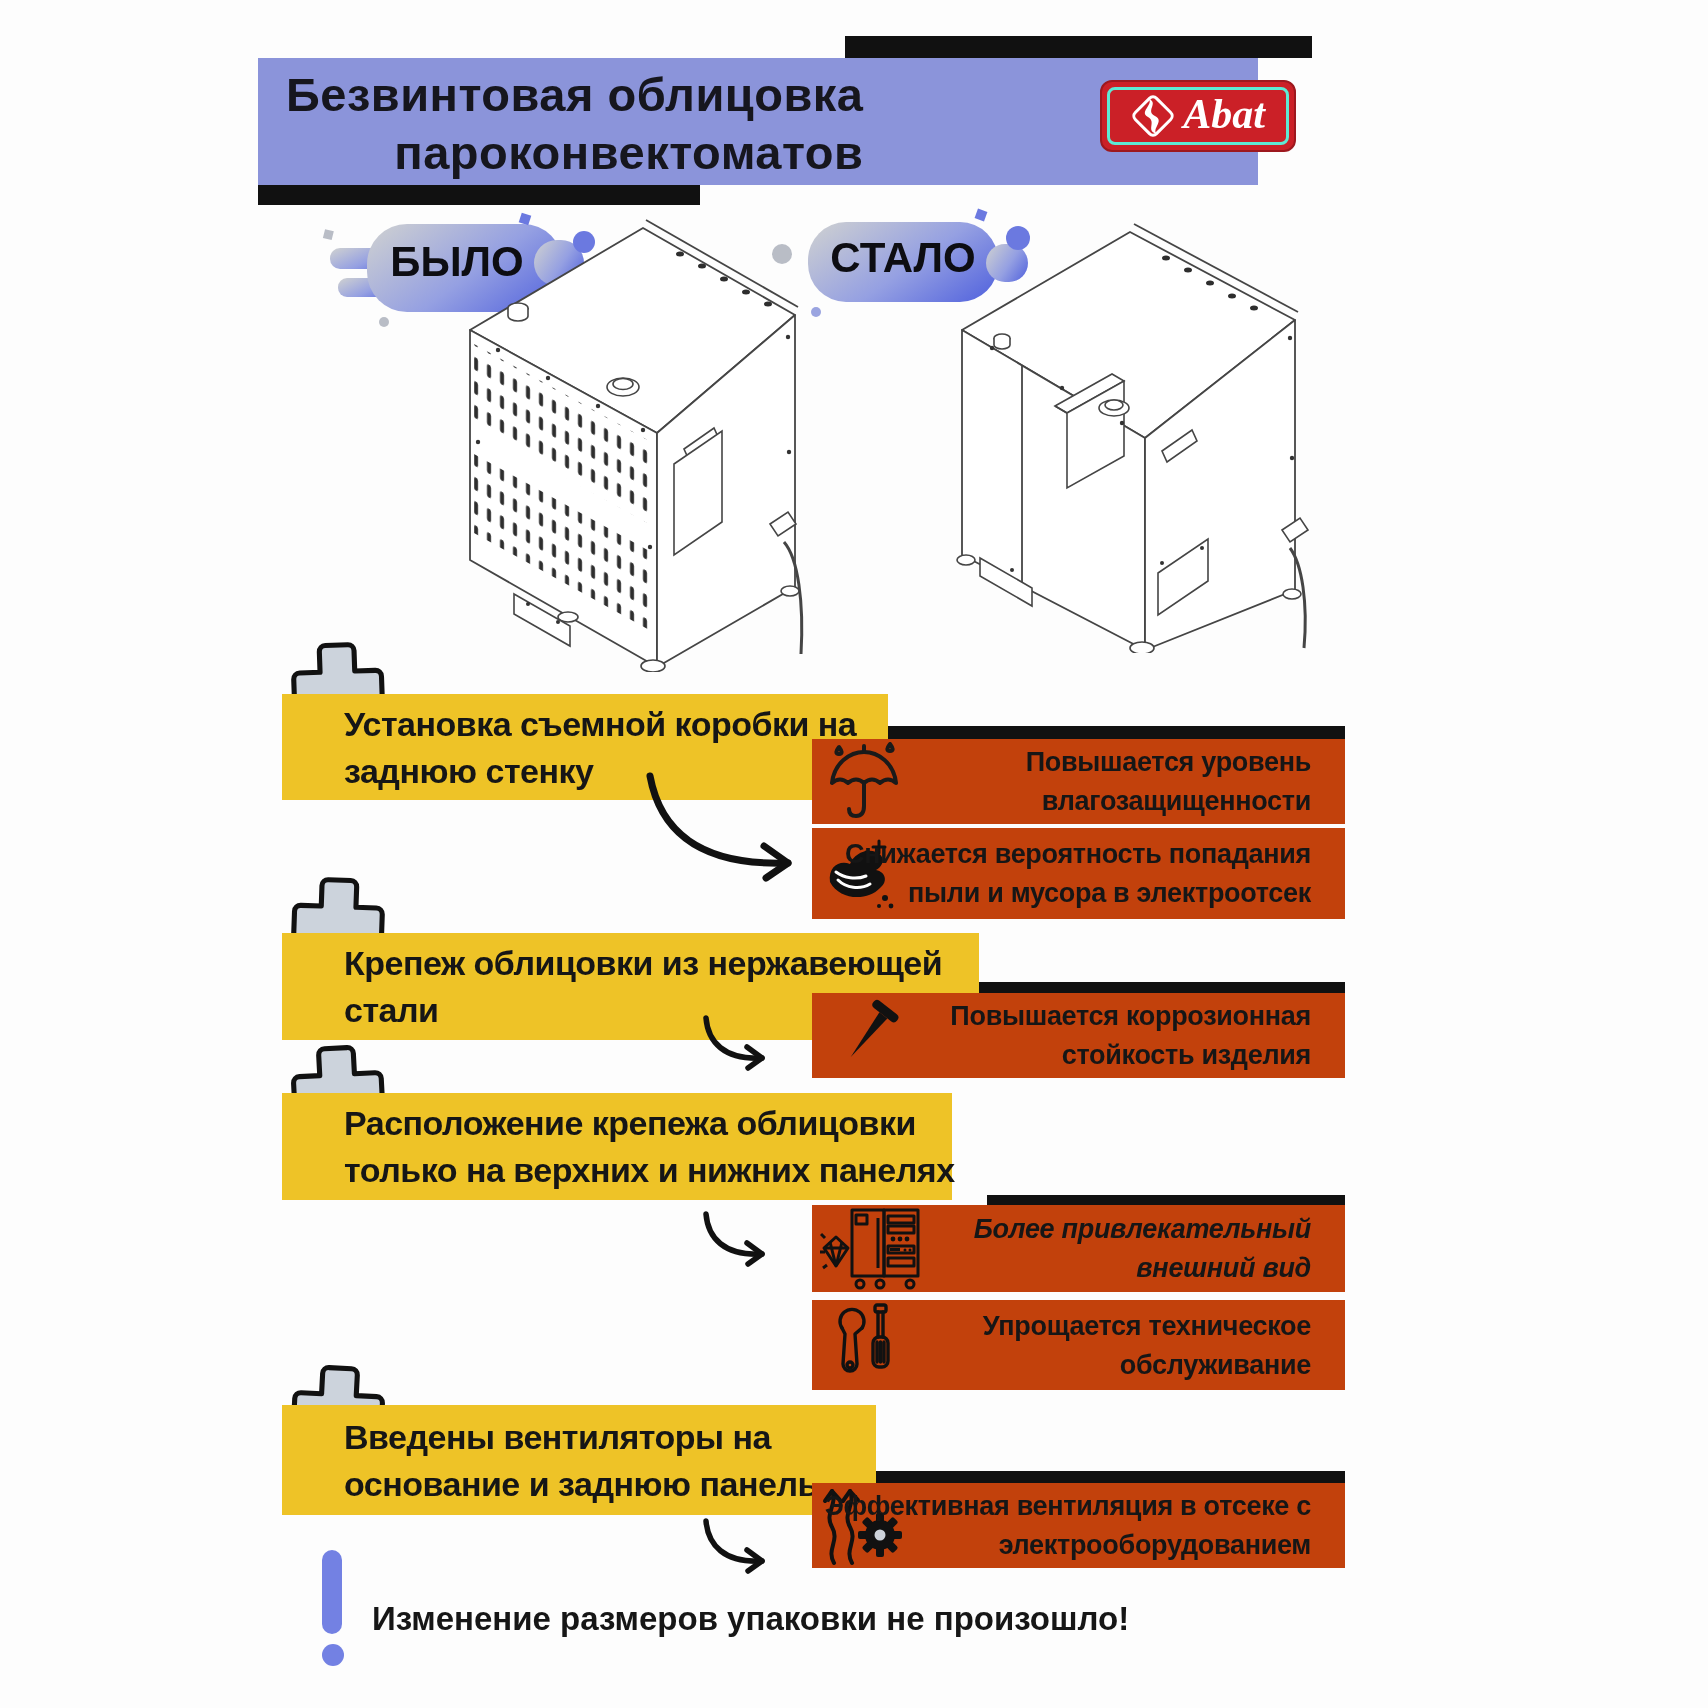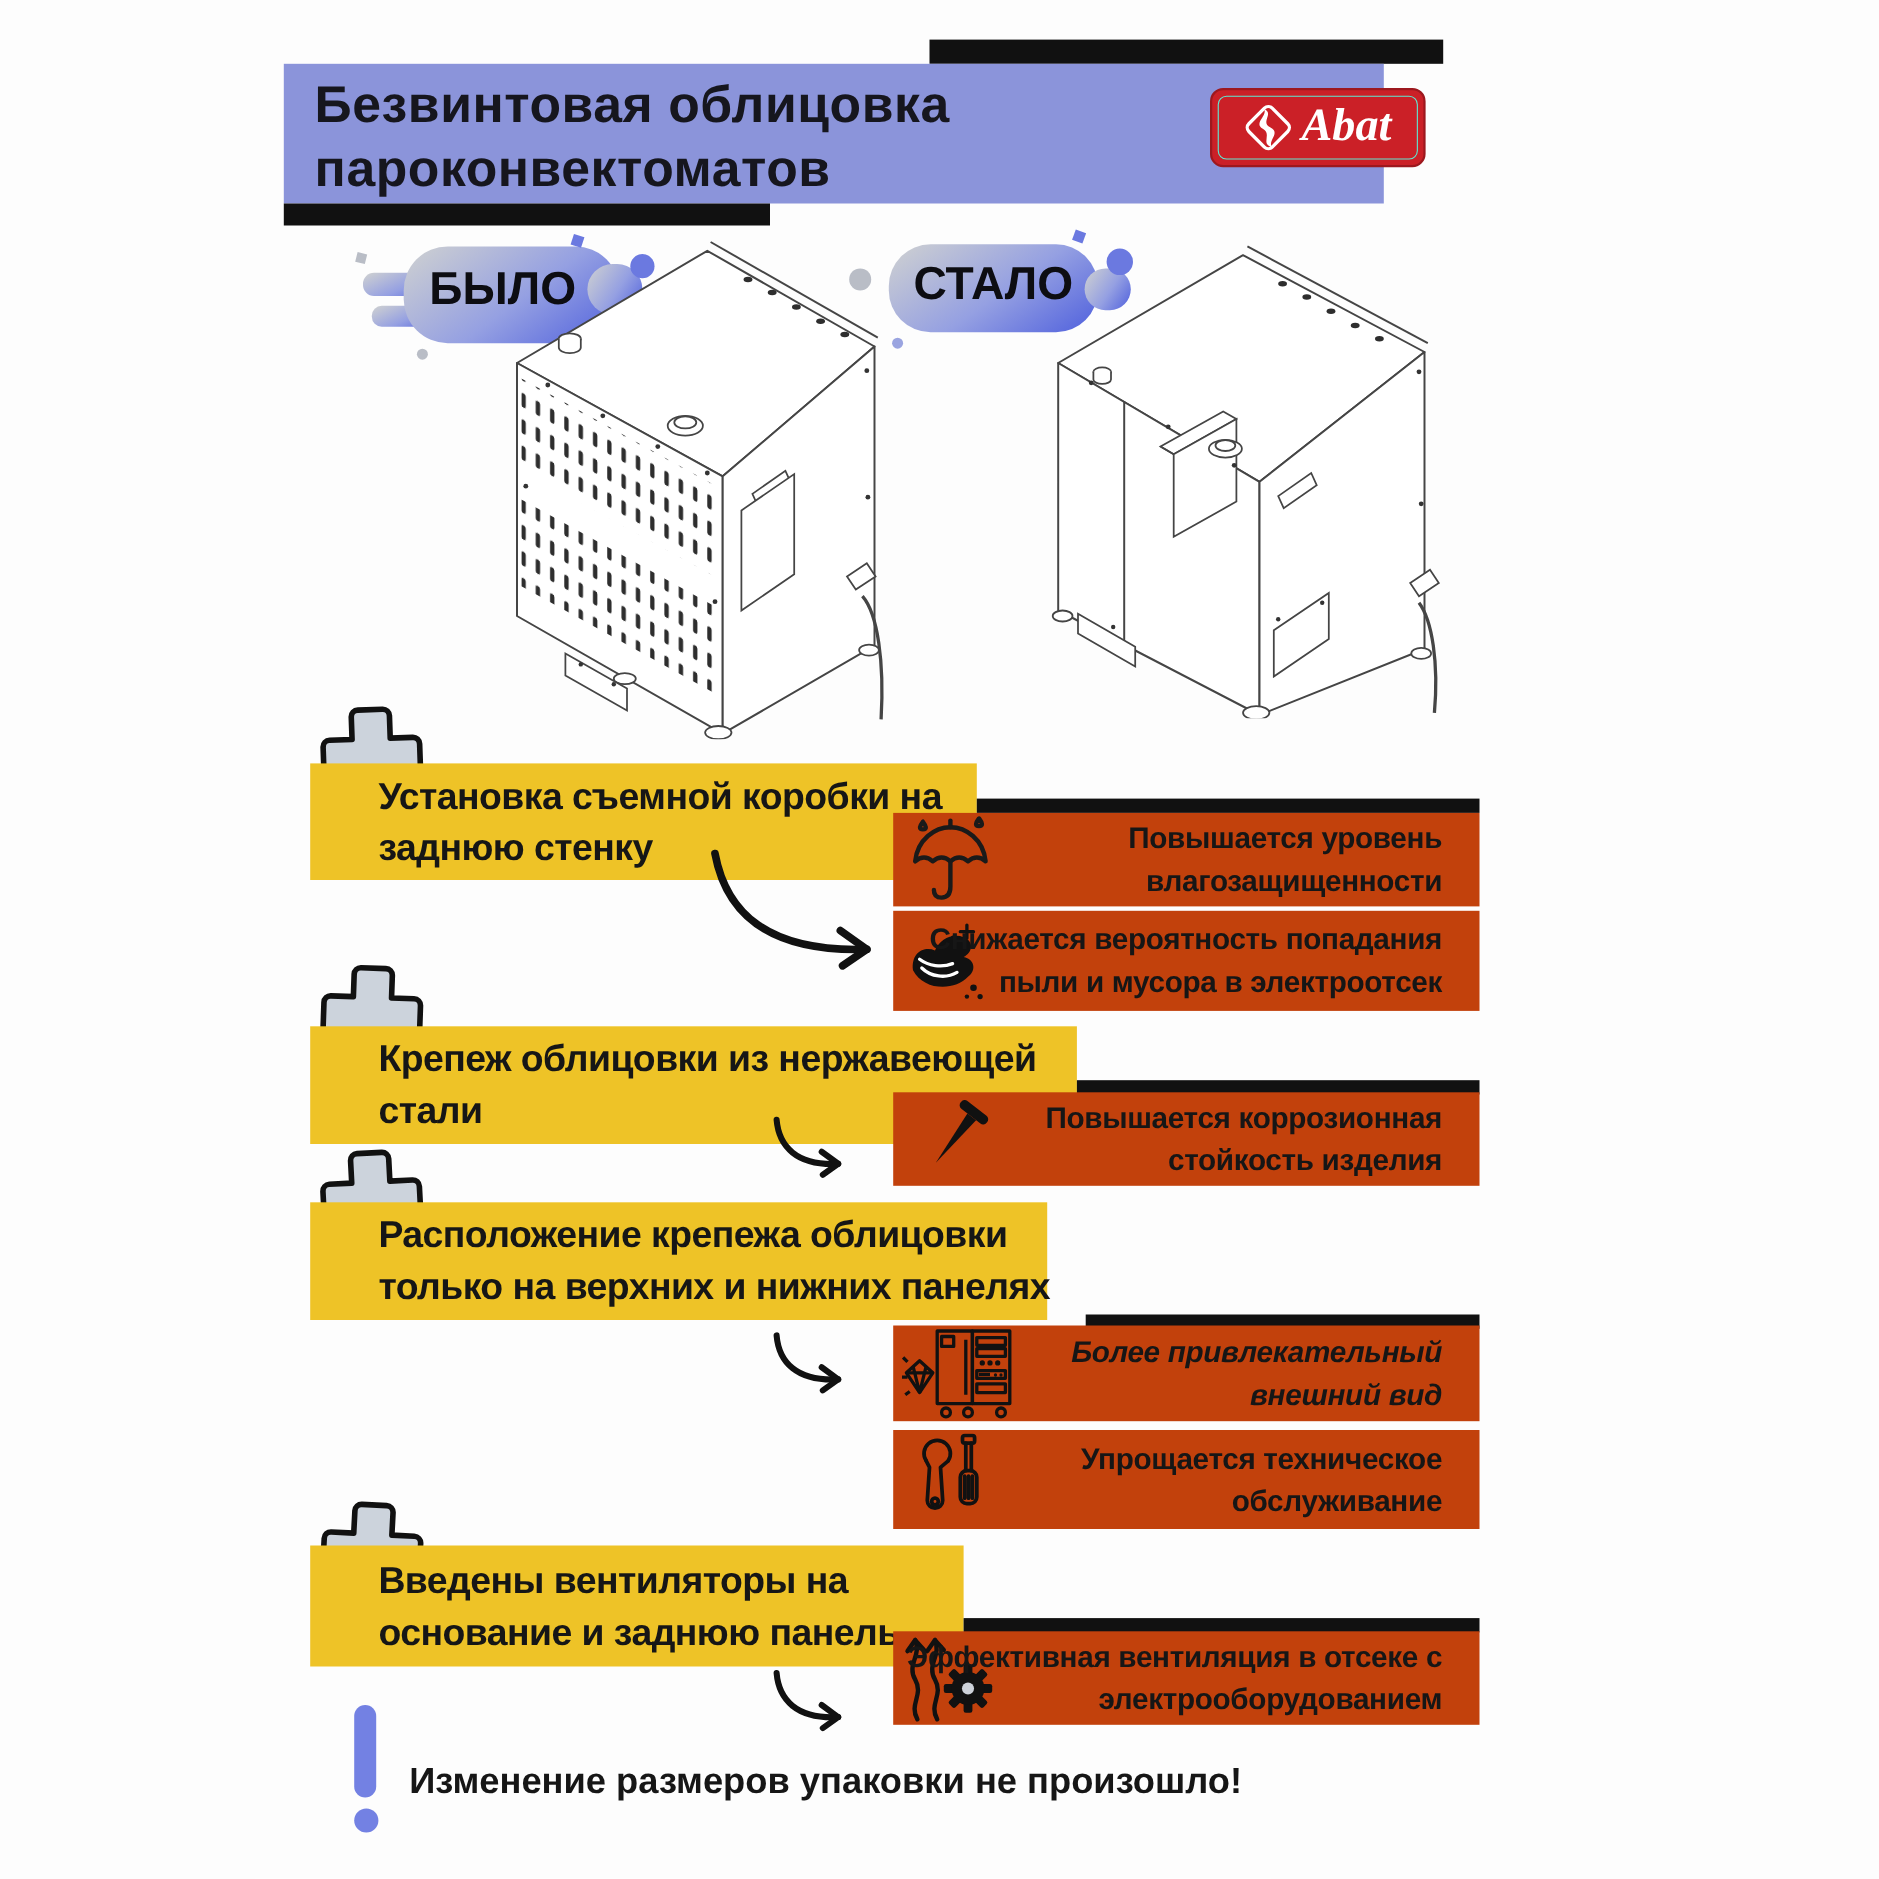--- a/index.html
+++ b/index.html
@@ -5,25 +5,25 @@
   html,body{margin:0;padding:0;background:#ffffff;}
   .canvas{position:relative;width:1708px;height:1708px;background:#fdfdfd;overflow:hidden;
           font-family:"Liberation Sans", sans-serif;}
   .abs{position:absolute;}
 
   
   .bar{position:absolute;background:#111111;}
   .bar-top{left:845px;top:36px;width:467px;height:22px;}
   .title-box{position:absolute;left:258px;top:58px;width:1000px;height:127px;background:#8b94da;}
   .title-text{position:absolute;left:286px;top:66px;color:#16161e;font-weight:bold;
-              font-size:47px;line-height:58px;letter-spacing:0.5px;}
+              font-size:47px;line-height:58px;letter-spacing:0.5px;text-align:right;}
   .bar-under{left:258px;top:185px;width:442px;height:20px;}
   .logo{position:absolute;left:1100px;top:80px;width:196px;height:72px;background:#cb2027;
         border-radius:12px;box-sizing:border-box;padding:5px;border:2px solid #9d181e;}
-  .logo-inner{width:100%;height:100%;border:1px solid #5eead4;border-radius:8px;box-sizing:border-box;
+  .logo-inner{width:100%;height:100%;border:3px solid #5eead4;border-radius:8px;box-sizing:border-box;
               display:flex;align-items:center;justify-content:center;gap:8px;}
   .logo-text{color:#ffffff;font-size:42px;font-weight:bold;font-style:italic;
              font-family:"Liberation Serif", serif;line-height:1;padding-bottom:4px;}
 
   
   .blob-label{position:absolute;font-size:42px;font-weight:bold;color:#0d0d12;text-align:center;}
   .lbl-before{left:362px;top:238px;width:190px;}
   .lbl-after{left:808px;top:234px;width:190px;}
 
   

